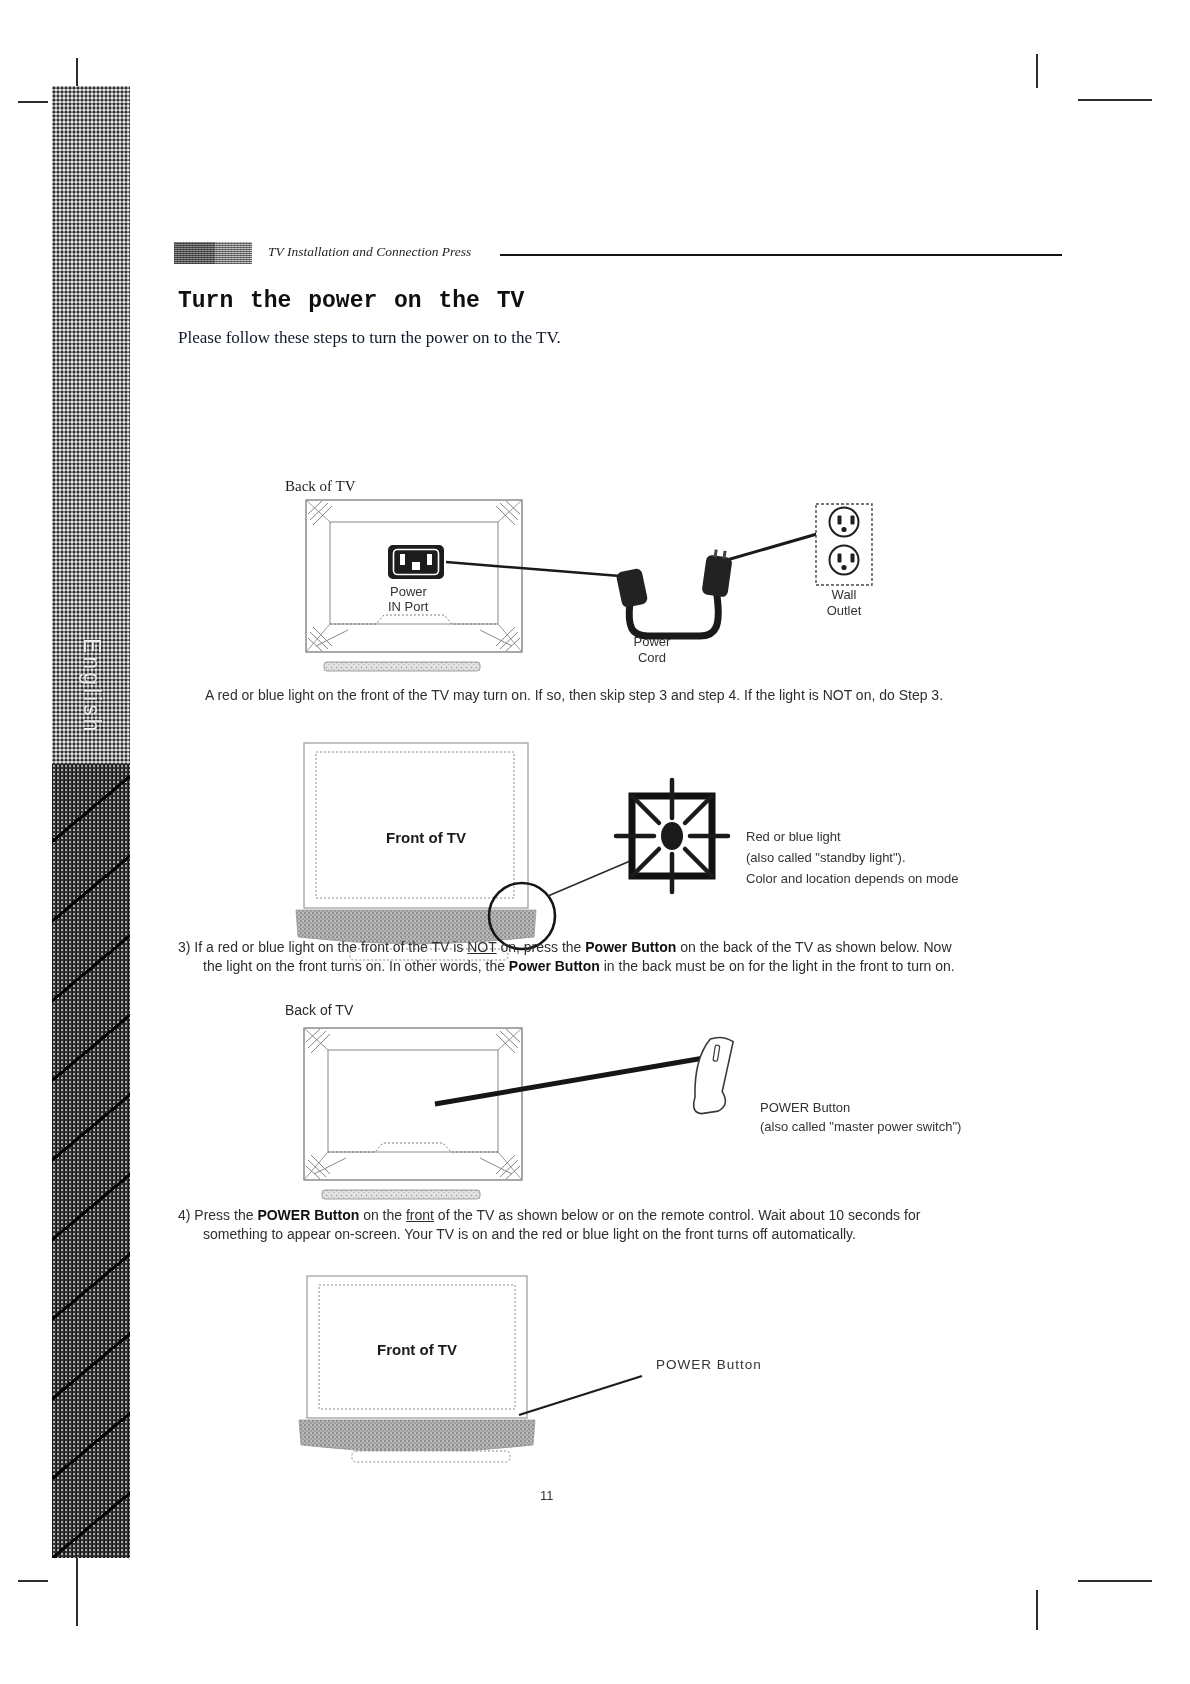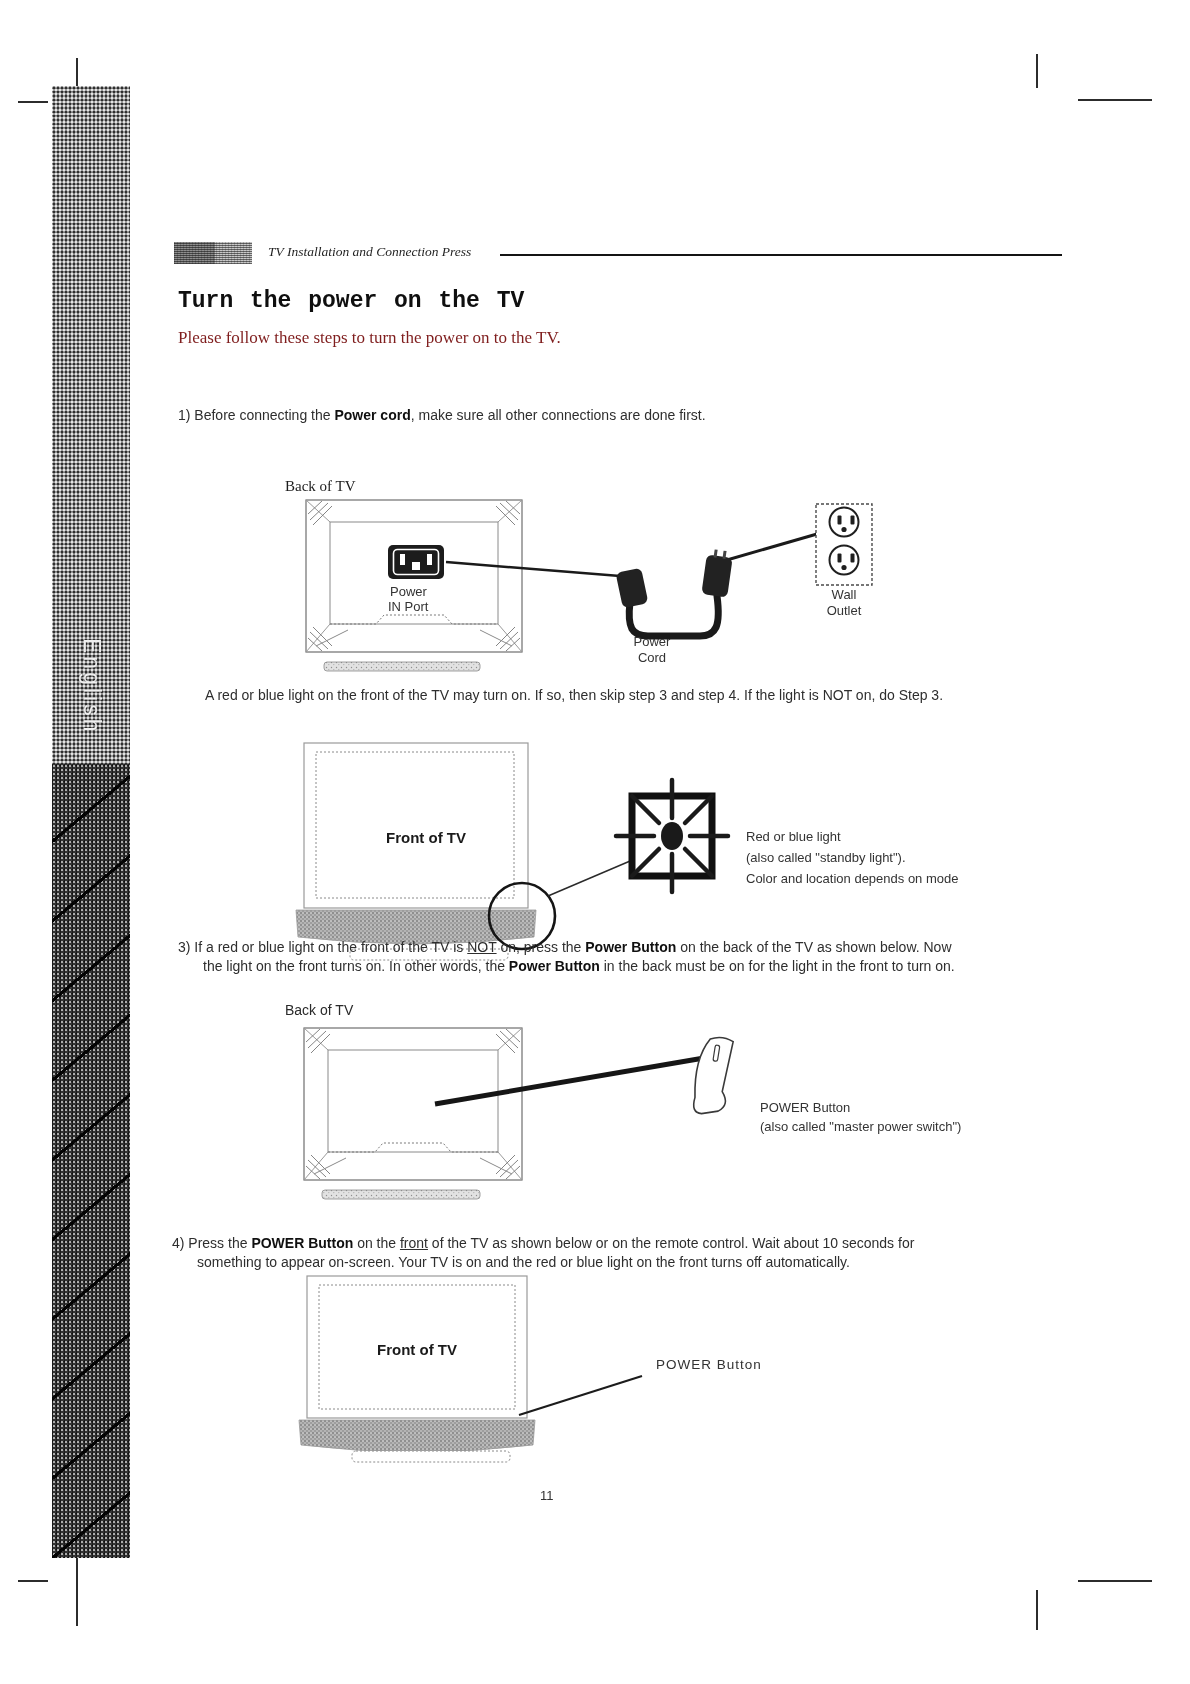--- a/index.html
+++ b/index.html
@@ -43,21 +43,21 @@
       repeating-linear-gradient(0deg, rgba(0,0,0,.5) 0 1px, transparent 1px 2px),
       repeating-linear-gradient(90deg, rgba(0,0,0,.18) 0 1px, transparent 1px 3px),
       linear-gradient(90deg,#8e8e8e 0 52%, #c8c8c8 52%);
   }
   .guide-title{left:268px;top:244px;font-family:"Liberation Serif", serif;
     font-style:italic;font-size:13.5px;color:#1f1f1f;}
   .head-rule{left:500px;top:254px;width:562px;height:2px;background:#141414;}
   .sec-title{left:178px;top:288px;font-family:Liberation Mono, monospace;
     font-weight:bold;font-size:23px;color:#0f0f0f;word-spacing:3px;}
   .sec-intro{left:178px;top:328px;font-family:"Liberation Serif", serif;
-    font-size:17px;color:#7f1d1d;}
+    font-size:17px;color:#0f172a;}
   .step{font-size:14px;line-height:18.5px;color:#2e2e2e;}
   .hang{padding-left:25px;text-indent:-25px;}
   .b{font-weight:bold;color:#101010;}
   .u{text-decoration:underline;}
   .caption-serif{font-family:"Liberation Serif", serif;font-size:15px;color:#1c1c1c;}
   .caption-sans{font-size:14px;color:#2a2a2a;}
   .pagenum{left:540px;top:1488px;width:40px;font-size:13px;color:#333;}
   svg{display:block;}
   svg text{font-family:"Liberation Sans", sans-serif;font-size:13px;fill:#333;}
   svg text.bold{font-weight:bold;font-size:15px;fill:#1a1a1a;}
@@ -96,21 +96,20 @@
   <div class="abs sidebar-bottom"></div>
   <div class="abs lang-label">English</div>
 
   <div class="abs logo"></div>
   <div class="abs guide-title">TV Installation and Connection Press</div>
   <div class="abs head-rule"></div>
 
   <div class="abs sec-title">Turn the power on the TV</div>
   <div class="abs sec-intro">Please follow these steps to turn the power on to the TV.</div>
 
-  <div class="abs step" style="left:178px;top:406px;width:920px;"><span>1) Before connecting the </span><span class="b">Power cord</span><span>, make sure all other connections are done first.</span></div>
 
   <div class="abs caption-serif" style="left:285px;top:478px;">Back of TV</div>
   <svg class="abs" style="left:280px;top:496px;" width="620" height="192" viewBox="0 0 620 192">
 
     <g>
       <rect x="26" y="4" width="216" height="152" fill="#ffffff" stroke="#6f6f6f" stroke-width="1.2"></rect>
       <rect x="50" y="26" width="168" height="102" fill="none" stroke="#8a8a8a" stroke-width="1"></rect>
       <line x1="26" y1="4" x2="50" y2="26" stroke="#9a9a9a" stroke-width="1"></line>
       <line x1="242" y1="4" x2="218" y2="26" stroke="#9a9a9a" stroke-width="1"></line>
       <line x1="26" y1="156" x2="50" y2="128" stroke="#9a9a9a" stroke-width="1"></line>
@@ -218,21 +217,21 @@
     </g>
     <line x1="155" y1="80" x2="424" y2="34" stroke="#161616" stroke-width="5"></line>
     <g transform="translate(424,10) rotate(9)">
       <path d="M7,4 Q18,-2 30,3 L27,54 Q37,66 26,74 L10,79 Q-1,80 1,64 Q-6,26 7,4 Z" fill="#ffffff" stroke="#3a3a3a" stroke-width="1.6"></path>
       <rect x="13" y="9" width="4.5" height="16" rx="2" fill="none" stroke="#3a3a3a" stroke-width="1.2"></rect>
     </g>
     <text x="480" y="88">POWER Button</text>
     <text x="480" y="107">(also called "master power switch")</text>
   </svg>
 
-  <div class="abs step hang" style="left:172px;top:1206px;width:772px;margin-top:28px;"><span>4) Press the </span><span class="b">POWER Button</span><span> on the </span><span class="u">front</span><span> of the TV as shown below or on the remote control. Wait about 10 seconds for something to appear on-screen. Your TV is on and the red or blue light on the front turns off automatically.</span></div>
+  <div class="abs step hang" style="left:178px;top:1206px;width:772px;"><span>4) Press the </span><span class="b">POWER Button</span><span> on the </span><span class="u">front</span><span> of the TV as shown below or on the remote control. Wait about 10 seconds for something to appear on-screen. Your TV is on and the red or blue light on the front turns off automatically.</span></div>
 
   <svg class="abs" style="left:280px;top:1268px;" width="580" height="200" viewBox="0 0 580 200">
     <g>
       <rect x="27" y="8" width="220" height="142" fill="#ffffff" stroke="#9a9a9a" stroke-width="1.2"></rect>
       <rect x="39" y="17" width="196" height="124" fill="#ffffff" stroke="#8a8a8a" stroke-width="1" stroke-dasharray="2,2"></rect>
       <path d="M19,152 L255,152 L253,177 Q136,191 21,177 Z" fill="url(#speckle)" stroke="#9a9a9a" stroke-width="0.8"></path>
       <rect x="72" y="183" width="158" height="11" rx="4" fill="#ffffff" stroke="#8a8a8a" stroke-width="1" stroke-dasharray="2,2"></rect>
     </g>
     <text x="137" y="87" text-anchor="middle" class="bold">Front of TV</text>
     <line x1="239" y1="147" x2="362" y2="108" stroke="#1c1c1c" stroke-width="2.2"></line>

